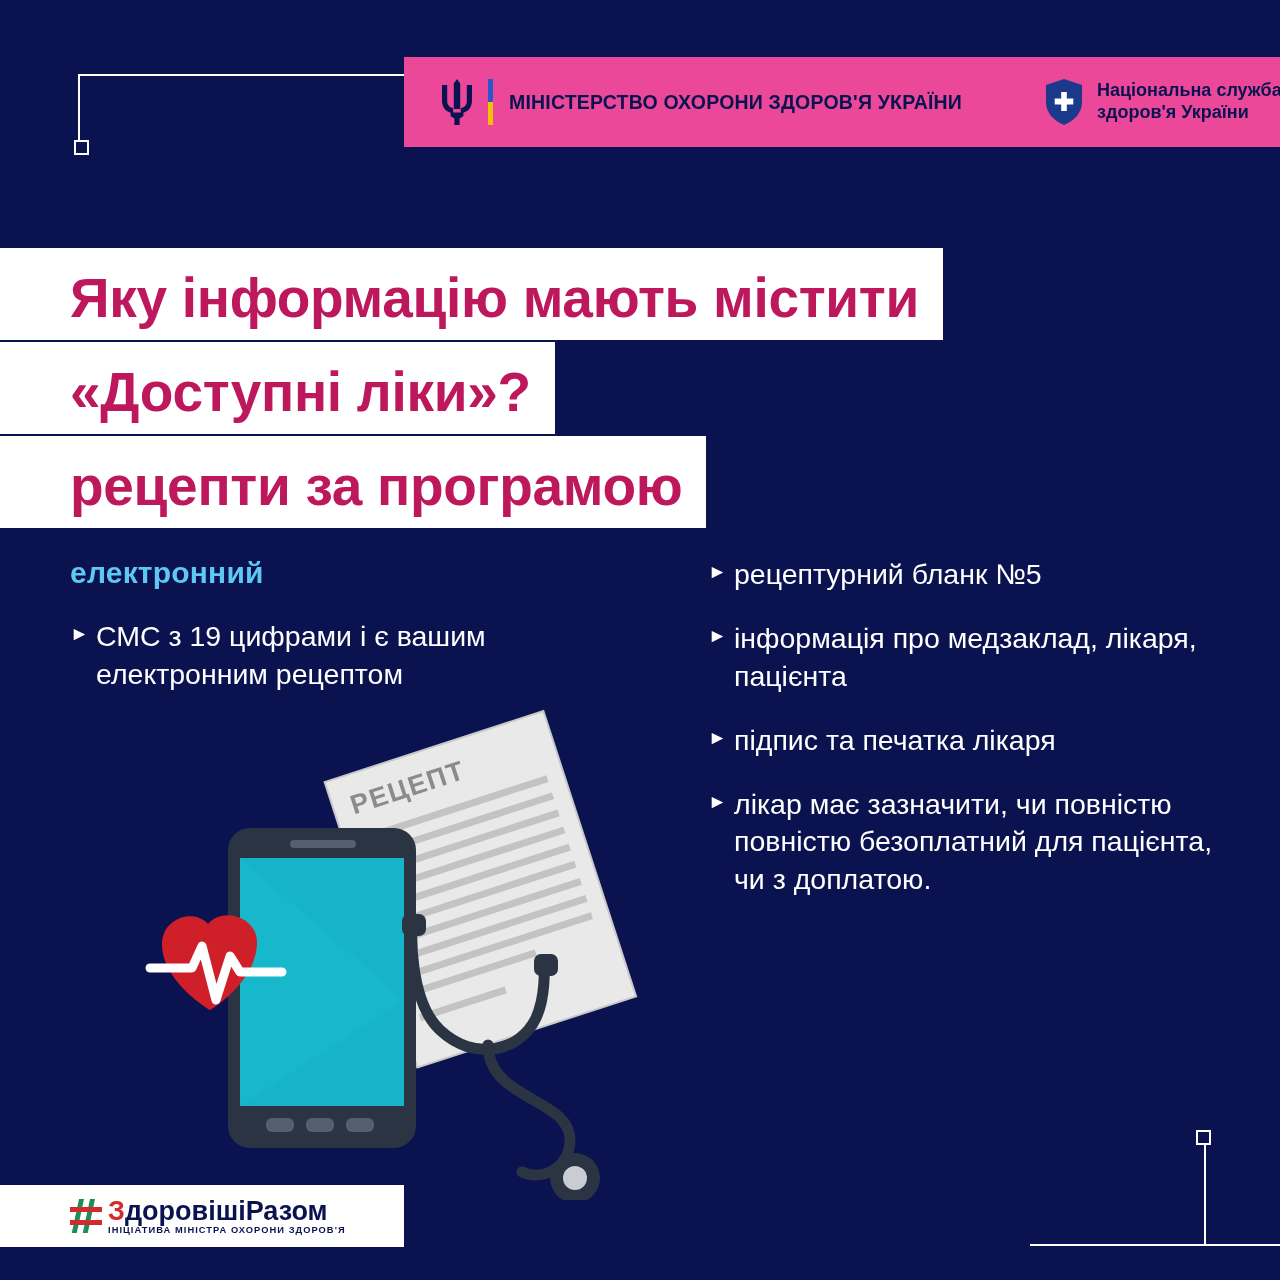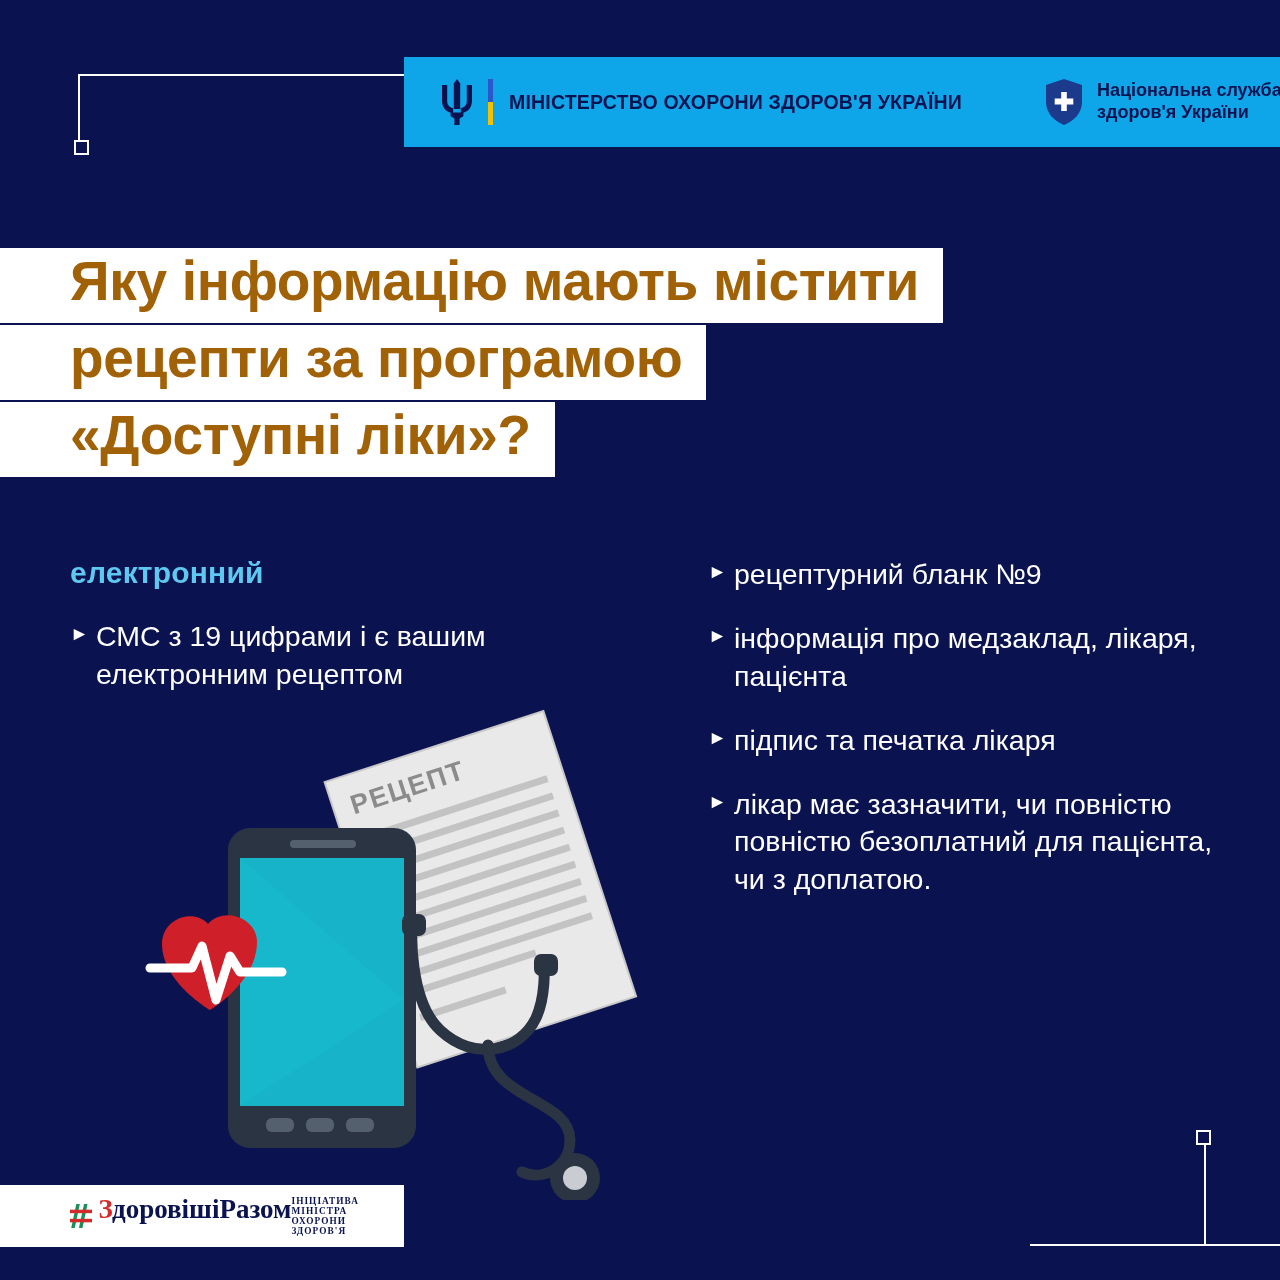--- a/index.html
+++ b/index.html
@@ -15,21 +15,21 @@
     position: relative;
   }
 
   
   .header-bar {
     position: absolute;
     left: 404px;
     top: 57px;
     width: 876px;
     height: 90px;
-    background: #0ea5e9;
+    background: #ec4899;
     display: flex;
     align-items: center;
   }
   .moz-block {
     display: flex;
     align-items: center;
     margin-left: 36px;
   }
   .tryzub {
     width: 34px;
@@ -126,25 +126,25 @@
   
   .title-wrap {
     position: absolute;
     left: 0;
     top: 248px;
     width: 1280px;
   }
   .title-line {
     display: block;
     background: #ffffff;
-    color: #a16207;
+    color: #be185d;
     font-size: 55px;
     font-weight: bold;
     line-height: 1.0;
-    padding: 6px 24px 14px 70px;
+    padding: 23px 24px 14px 70px;
     width: max-content;
     letter-spacing: -0.3px;
   }
   .title-line + .title-line { margin-top: 2px; }
 
   
   .col {
     position: absolute;
     top: 556px;
   }
@@ -198,21 +198,21 @@
     display: flex;
     align-items: center;
     margin-left: 70px;
   }
   .hash-mark {
     width: 32px;
     height: 34px;
     position: relative;
     margin-right: 6px;
   }
-  .fl-text-block { display: flex; flex-direction: row; font-family: Liberation Serif, serif; }
+  .fl-text-block { display: flex; flex-direction: column; }
   .fl-main { font-size: 27px; font-weight: bold; color: #0a1350; line-height: 1; }
   .fl-main .red { color: #d32b2b; }
   .fl-sub {
     font-size: 9.3px;
     letter-spacing: 1.05px;
     color: #0a1350;
     font-weight: bold;
   }
 </style>
 </head>
@@ -247,36 +247,36 @@
     </svg>
     <div class="nszu-text">
       <div>Національна служба</div>
       <div>здоров'я України</div>
     </div>
   </div>
 </div>
 
 <div class="title-wrap">
   <span class="title-line">Яку інформацію мають містити</span>
+  <span class="title-line">«Доступні ліки»?</span>
   <span class="title-line">рецепти за програмою</span>
-  <span class="title-line">«Доступні ліки»?</span>
 </div>
 
 <div class="col col-left">
   <h2 class="col-head">електронний</h2>
   <div class="bullet">
     <span class="tri">►</span>
     <span class="txt">СМС з 19 цифрами і є вашим електронним рецептом</span>
   </div>
 </div>
 
 <div class="col col-right">
   <div class="bullet">
     <span class="tri">►</span>
-    <span class="txt">рецептурний бланк №9</span>
+    <span class="txt">рецептурний бланк №5</span>
   </div>
   <div class="bullet">
     <span class="tri">►</span>
     <span class="txt">інформація про медзаклад, лікаря, пацієнта</span>
   </div>
   <div class="bullet">
     <span class="tri">►</span>
     <span class="txt">підпис та печатка лікаря</span>
   </div>
   <div class="bullet">

